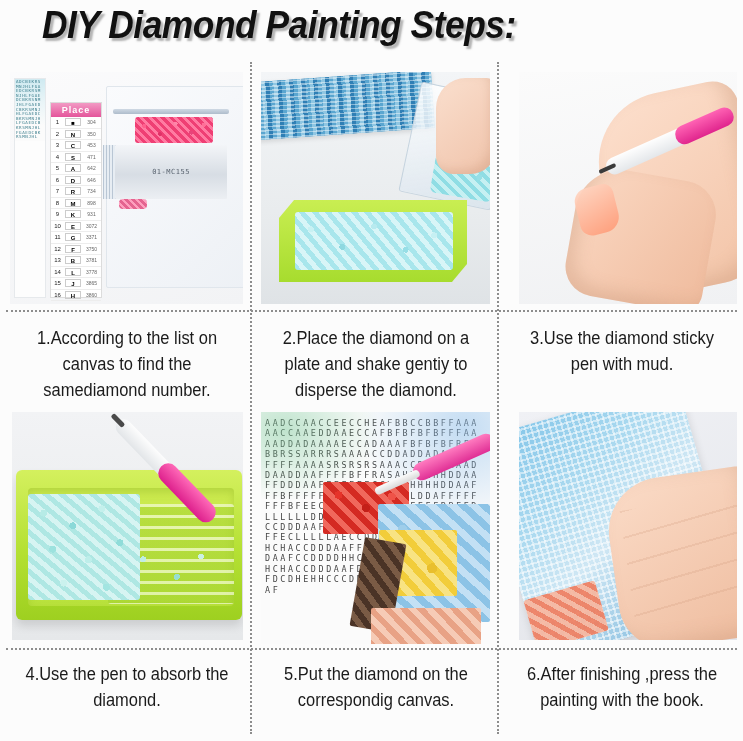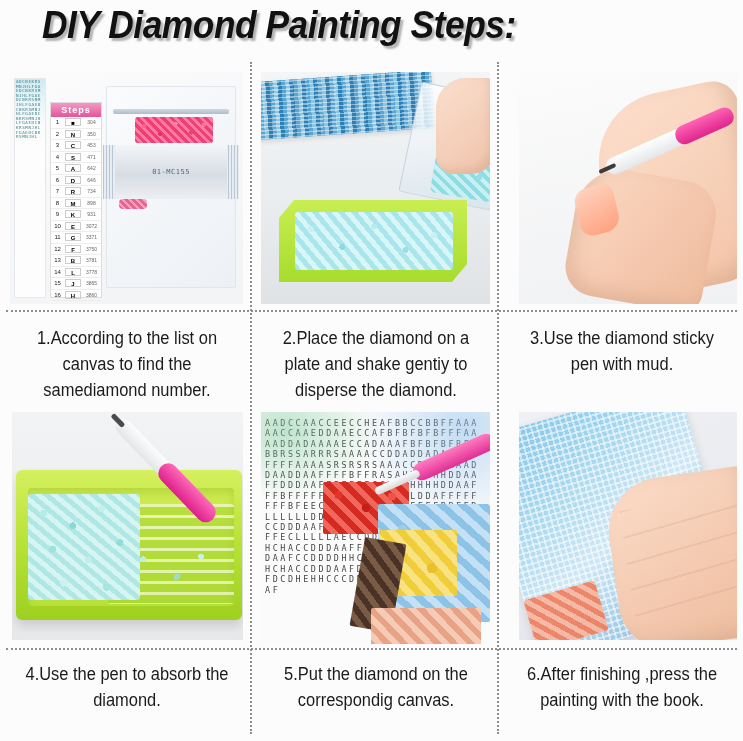--- a/index.html
+++ b/index.html
@@ -74,21 +74,21 @@
     letter-spacing:1px;
   }
   .tbl-row{display:flex;height:10.5px;border-bottom:1px solid #ededed;font-size:6px;align-items:center;}
   .tbl-row .n{width:13px;text-align:center;color:#222;}
   .tbl-row .s{width:16px;text-align:center;border:1px solid #ccc;margin:0 1px;
      height:8px;line-height:8px;font-weight:bold;font-size:6px;box-sizing:border-box;}
   .tbl-row .d{flex:1;text-align:center;color:#666;font-size:5px;}
   .bag{
     position:absolute;left:96px;top:14px;width:128px;height:200px;
     background:linear-gradient(135deg,rgba(250,251,253,.95),rgba(236,240,245,.9));
-    border:1px solid #e0e6ec;border-radius:2px;
+    border:1px solid #e0e6ec;border-radius:2px;padding-left:24px;
   }
   .bag-seal{position:absolute;left:6px;top:22px;width:116px;height:5px;
     background:linear-gradient(180deg,#cfd9e4,#aebccb);border-radius:2px;}
   .bag-gems{
     position:absolute;left:28px;top:30px;width:78px;height:26px;border-radius:3px;
     background:
       radial-gradient(circle at 12% 35%, #ff5f8d 0 2px, transparent 2px),
       radial-gradient(circle at 32% 65%, #e03368 0 2px, transparent 2px),
       radial-gradient(circle at 52% 25%, #ff85a8 0 2px, transparent 2px),
       radial-gradient(circle at 72% 60%, #e8447a 0 2px, transparent 2px),
@@ -327,21 +327,21 @@
   <div class="hline h2"></div>
 
   <div class="photo p1">
     <div class="ph1-bg"></div>
 
     <div class="canvas-strip">
       <div class="sym-col fade">ADCBEKRSMNJHLFGAEDCBKRSMNJHLFGAEDCBKRSNMJHLFGAEDCBKRSMNJHLFGAEDCBKRSMNJHLFGAEDCBKRSMNJHLFGAEDCBKRSMNJHL</div>
     </div>
 
     <div class="table-card">
-      <div class="tbl-head">Steps</div>
+      <div class="tbl-head">Place</div>
       <div id="tbl-body">
           <div class="tbl-row">
             <div class="n">1</div>
             <div class="s">■</div>
             <div class="d">304</div>
           </div>
           <div class="tbl-row">
             <div class="n">2</div>
             <div class="s">N</div>
             <div class="d">350</div>

